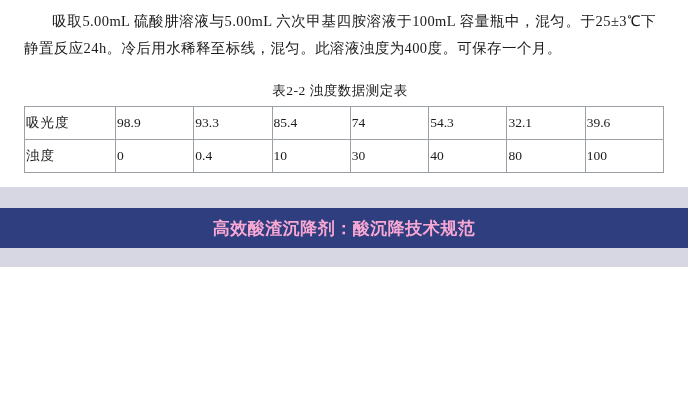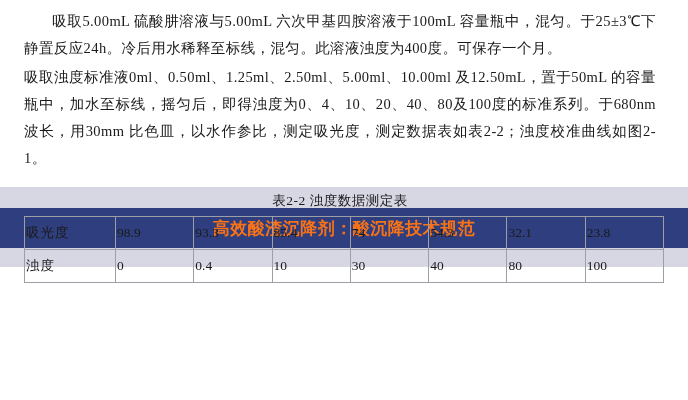--- a/index.html
+++ b/index.html
@@ -68,21 +68,21 @@
     left: 0;
     top: 208px;
     width: 688px;
     height: 40px;
     background: #2f3e7e;
     display: flex;
     align-items: center;
     justify-content: center;
   }
   .banner-text {
-    color: #f97316;
+    color: #f9a8d4;
     font-family: "Liberation Sans", sans-serif;
     font-weight: bold;
     font-size: 17px;
     letter-spacing: 0.5px;
   }
   .table-caption {
     text-align: center;
     font-size: 13.5px;
     margin-top: 20px;
     letter-spacing: 0.5px;
@@ -116,35 +116,34 @@
   }
 </style>
 </head>
 <body>
 
 <div class="page">
 
   <p class="para"><span class="indent"></span><span>吸取5.00mL 硫酸肼溶液与5.00mL 六次甲基四胺溶液于100mL 容量瓶中，混匀。于25±3℃下静置反应24h。冷后用水稀释至标线，混匀。此溶液浊度为400度。可保存一个月。</span></p>
 
 
-  <p class="para2"><span class="indent"></span><span>吸取浊度标准液0ml、0.50ml、1.25ml、2.50ml、5.00ml、10.00ml 及12.50mL，置于50mL 的容量瓶中，加水至标线，摇匀后，即得浊度为0、4、10、20、40、80及100度的标准系列。于680nm 波长，用30mm 比色皿，以水作参比，测定吸光度，测定数据表如表2-2；浊度校准曲线如图2-1。</span></p>
 
   <div class="table-caption masked">表2-2  浊度数据测定表</div>
 
   <table class="data masked">
     <tbody>
       <tr>
         <td class="rowhead">吸光度</td>
         <td>98.9</td>
         <td>93.3</td>
         <td>85.4</td>
         <td>74</td>
         <td>54.3</td>
         <td>32.1</td>
-        <td>23.8</td>
+        <td>39.6</td>
       </tr>
       <tr>
         <td class="rowhead">浊度</td>
         <td>0</td>
         <td>0.4</td>
         <td>10</td>
         <td>30</td>
         <td>40</td>
         <td>80</td>
         <td>100</td>

